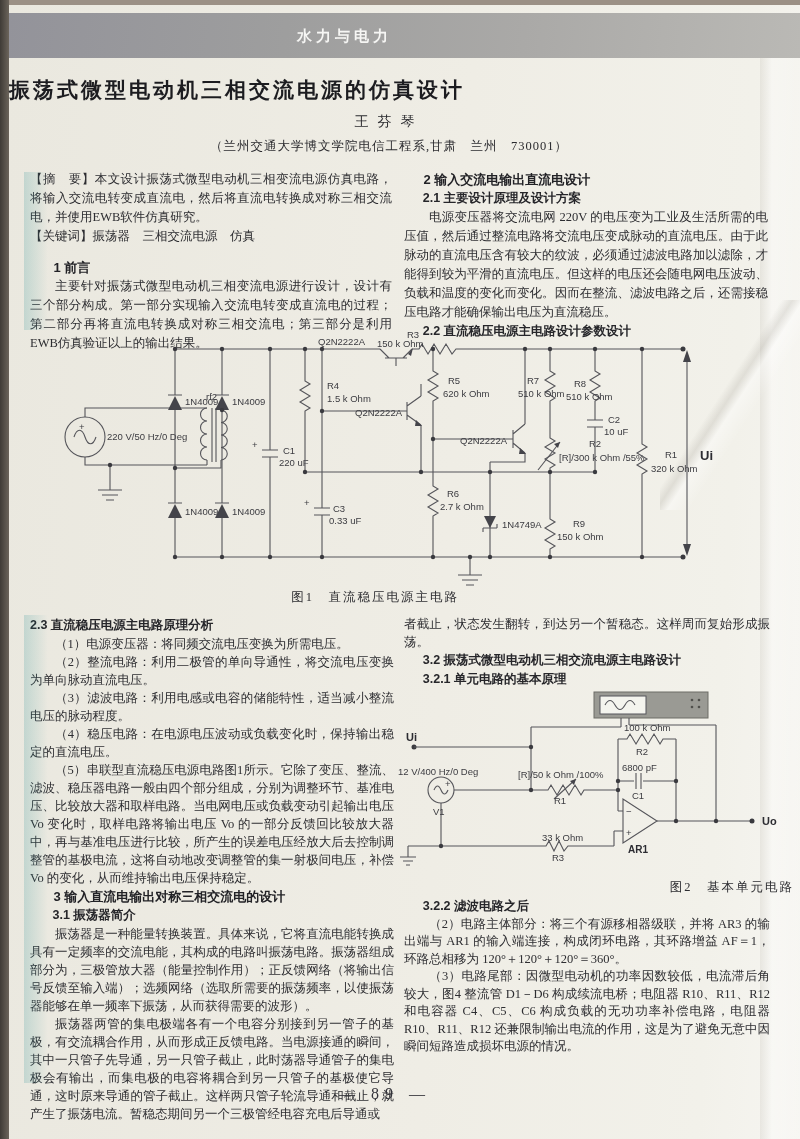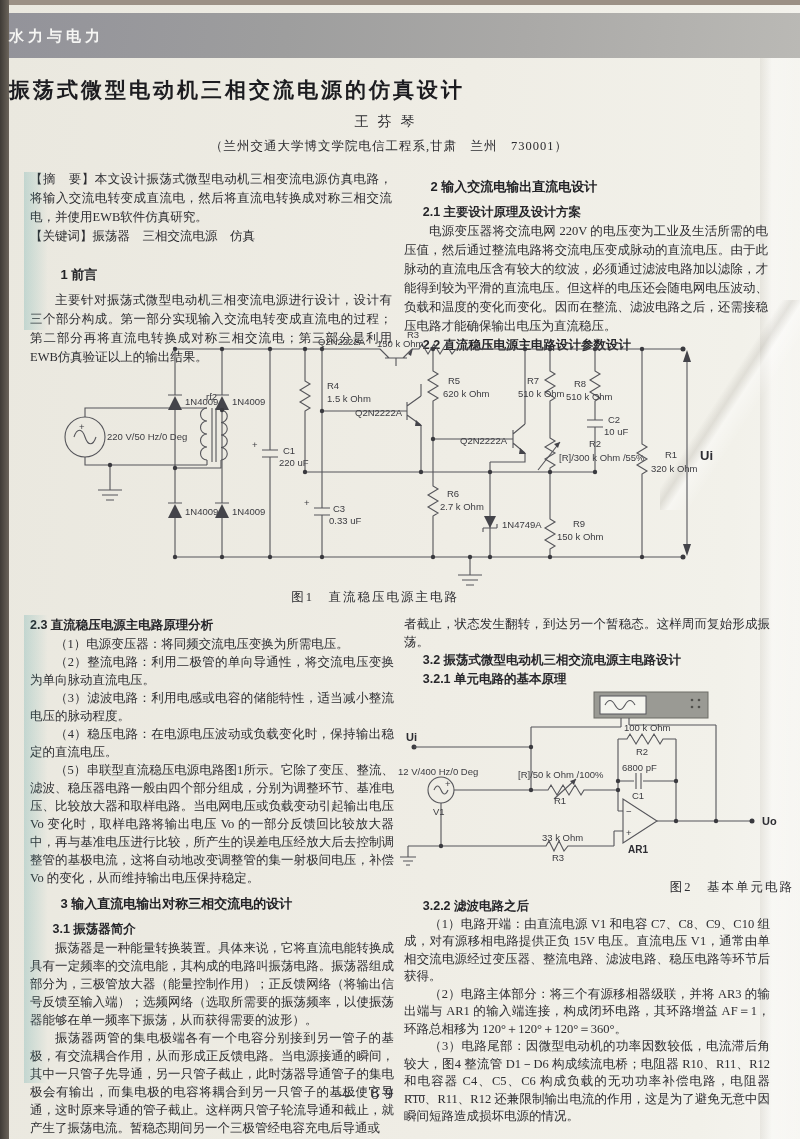--- a/index.html
+++ b/index.html
@@ -9,21 +9,21 @@
     font-family:"Liberation Serif","DejaVu Serif",serif;
   }
   .edge-dark{position:absolute;left:0;top:0;width:9px;height:1139px;background:linear-gradient(90deg,#3f3b36,#6b645b);}
   .page{
     position:absolute;left:9px;top:5px;width:791px;height:1134px;
     background:linear-gradient(93deg,#eae8df 0%,#efede5 55%,#f2f1ea 88%,#f6f5f1 100%);
   }
   .band{
     position:absolute;left:9px;top:13px;width:791px;height:45px;
     background:linear-gradient(96deg,#93939a 0%,#9e9e9e 35%,#aaa9a7 65%,#bab9b5 100%);
-    color:#f6f6f4;text-align:left;line-height:45px;
+    color:#f6f6f4;text-align:center;line-height:45px;
     font-family:"Liberation Sans","DejaVu Sans",sans-serif;
     font-size:15px;font-weight:bold;letter-spacing:4px;
     padding-right:18px;box-sizing:border-box;
   }
   .band span{margin-right:102px;}
   .right-margin{position:absolute;left:760px;top:58px;width:40px;height:1081px;
     background:linear-gradient(90deg,rgba(120,112,100,0.10),rgba(255,255,255,0.35) 30%,rgba(255,255,255,0.15));}
   .crease{position:absolute;left:660px;top:300px;width:140px;height:210px;pointer-events:none;
     background:linear-gradient(123deg,rgba(0,0,0,0) 44%,rgba(110,104,94,0.14) 48%,rgba(255,255,255,0.4) 52%,rgba(0,0,0,0) 60%);}
   .tint{position:absolute;pointer-events:none;background:linear-gradient(90deg,rgba(52,148,152,0.22),rgba(52,148,152,0));}
@@ -34,21 +34,21 @@
     font-family:"Liberation Sans","DejaVu Sans",sans-serif;
     font-size:21px;font-weight:bold;letter-spacing:3px;color:#1c1c20;}
   .author{position:absolute;left:9px;top:113px;width:760px;text-align:center;
     font-size:14px;letter-spacing:9px;color:#2a2a2e;}
   .affil{position:absolute;left:9px;top:138px;width:760px;text-align:center;
     font-size:12.5px;letter-spacing:1px;color:#2a2a2e;}
 
   .col{position:absolute;font-size:12.5px;line-height:19px;color:#2d2d31;text-align:justify;}
   .col p{margin:0;}
   .col .indent{text-indent:2em;}
-  .col h4{margin:7px;font-family:"Liberation Sans","DejaVu Sans",sans-serif;
+  .col h4{margin:0;font-family:"Liberation Sans","DejaVu Sans",sans-serif;
     font-size:13px;font-weight:bold;color:#222226;line-height:19px;}
   .col h5{margin:0;font-family:"Liberation Sans","DejaVu Sans",sans-serif;
     font-size:12.5px;font-weight:bold;color:#26262a;line-height:19px;}
   .pl1{padding-left:1.5em;}
   .pl2{padding-left:1.8em;}
 
   .col-lt{left:30px;top:170px;width:362px;}
   .col-rt{left:404px;top:170px;width:364px;}
   .col-lb{left:30px;top:616px;width:364px;line-height:18px;}
   .col-rb{left:404px;top:616px;width:366px;line-height:17.5px;}
@@ -347,21 +347,20 @@
       <circle cx="280" cy="92" r="2.2"></circle>
           <circle cx="280" cy="132" r="2.2"></circle>
       <circle cx="320" cy="132" r="2.2"></circle>
           <circle cx="45" cy="157" r="2.2"></circle>
     </g>
   </svg>
   </div>
   <p class="caption2">图2　基本单元电路</p>
 
   <h5 class="pl1">3.2.2 滤波电路之后</h5>
-  <p class="indent">（1）电路开端：由直流电源 V1 和电容 C7、C8、C9、C10 组成，对有源移相电路提供正负 15V 电压。直流电压 V1，通常由单相交流电源经过变压器、整流电路、滤波电路、稳压电路等环节后获得。</p>
   <p class="indent">（2）电路主体部分：将三个有源移相器级联，并将 AR3 的输出端与 AR1 的输入端连接，构成闭环电路，其环路增益 AF＝1，环路总相移为 120°＋120°＋120°＝360°。</p>
   <p class="indent">（3）电路尾部：因微型电动机的功率因数较低，电流滞后角较大，图4 整流管 D1－D6 构成续流电桥；电阻器 R10、R11、R12 和电容器 C4、C5、C6 构成负载的无功功率补偿电路，电阻器 R10、R11、R12 还兼限制输出电流的作用，这是为了避免无意中因瞬间短路造成损坏电源的情况。</p>
 </div>
 
 <div class="pageno">— 89 —</div>
 
 <div class="tint t1"></div>
 <div class="tint t2"></div>
 
 </body></html>

